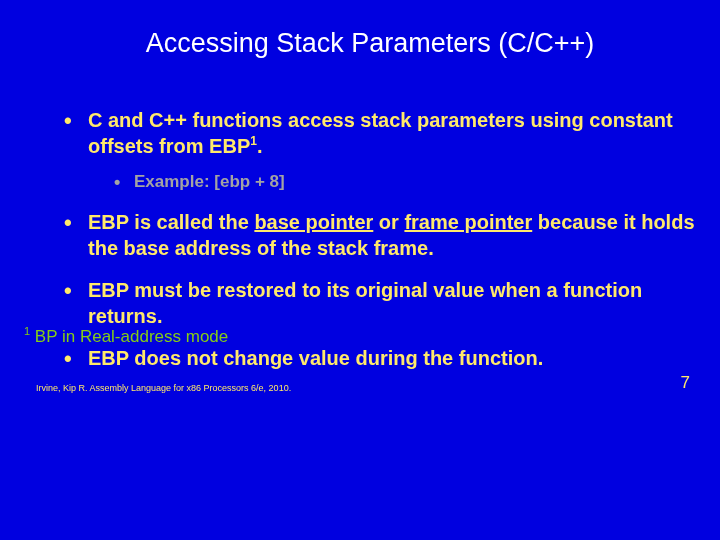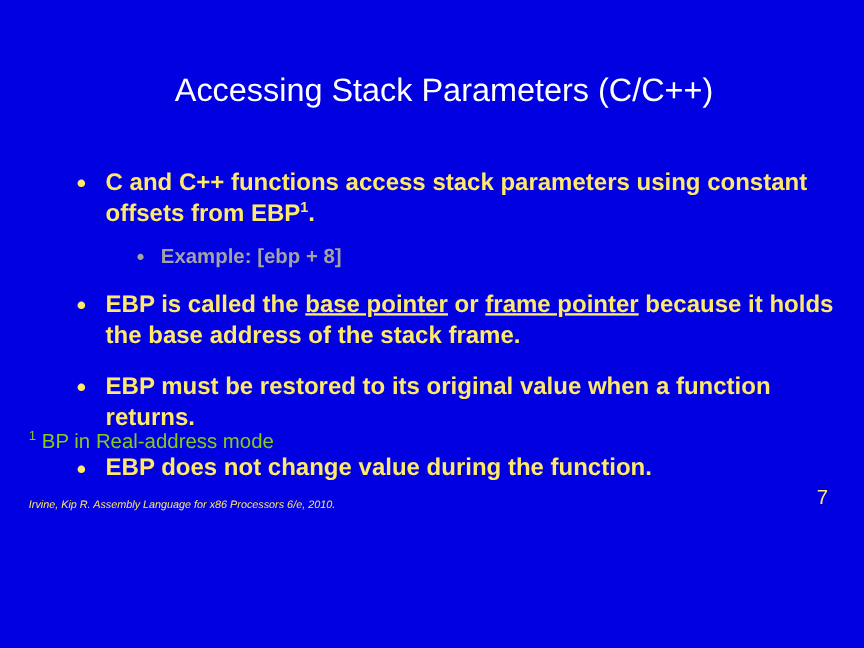--- a/index.html
+++ b/index.html
@@ -8,21 +8,20 @@
     background: #0000e0;
     font-family: Arial, "Helvetica Neue", Helvetica, sans-serif;
     color: #ffe96a;
     position: relative;
   }
   .slide {
     width: 720px;
     height: 417px;
     padding: 28px 20px 20px 40px;
     position: relative;
-    margin-top: 32px;
   }
   .title {
     text-align: center;
     font-size: 27px;
     font-weight: 400;
     color: #ffffff;
     margin-bottom: 48px;
     font-family: Arial, sans-serif;
   }
   ul.main {
@@ -69,25 +68,24 @@
   .footnote {
     position: absolute;
     left: 24px;
     bottom: 70px;
     font-size: 17px;
     color: #84cc16;
   }
   .footnote sup { font-size: 11px; vertical-align: super; }
   .citation {
     position: absolute;
-    left: 24px;
+    left: 36px;
     bottom: 24px;
     font-size: 9px;
     color: #ffe96a;
-    font-style: italic;
   }
   .pagenum {
     position: absolute;
     right: 30px;
     bottom: 24px;
     font-size: 17px;
     color: #ffe96a;
   }
 </style>
 </head>

